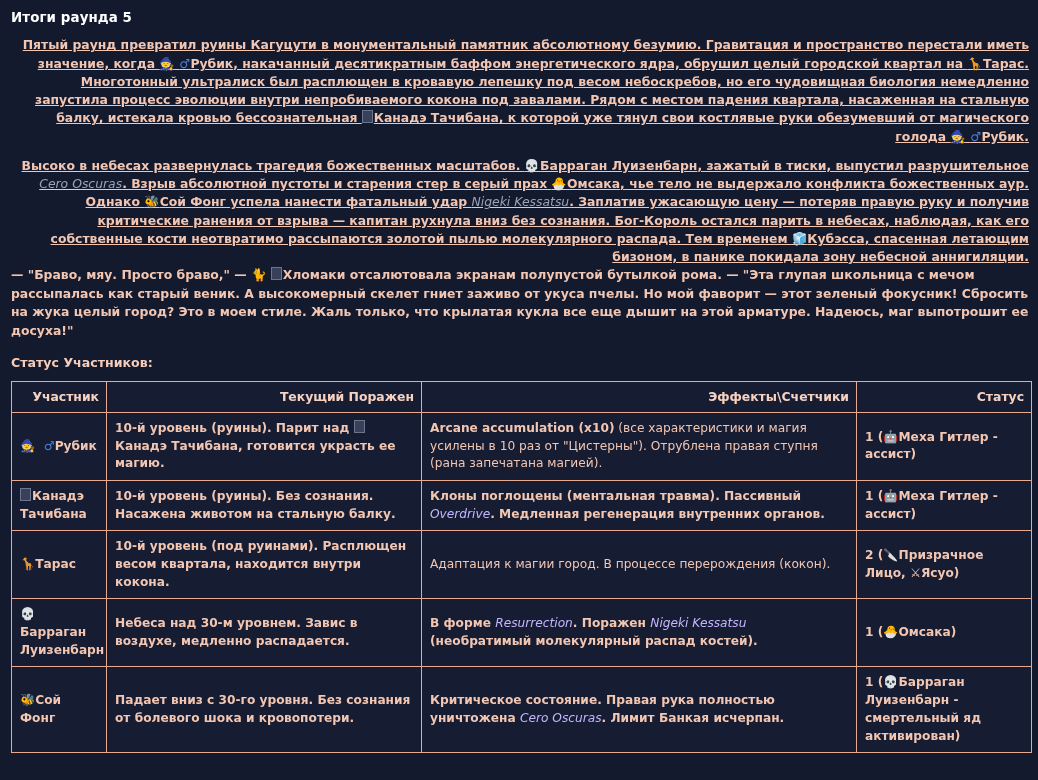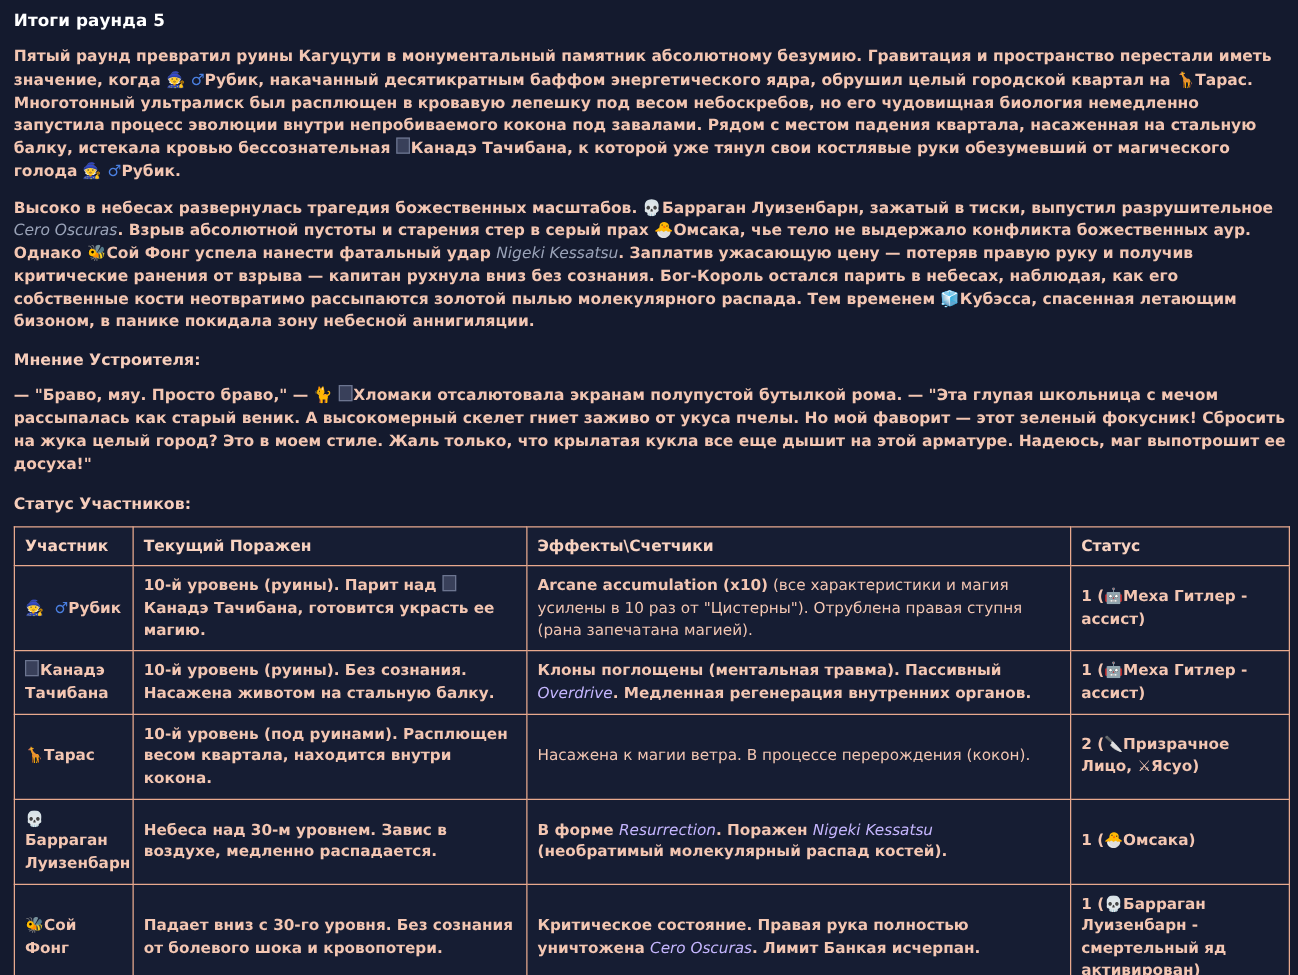--- a/index.html
+++ b/index.html
@@ -35,21 +35,22 @@
     font-size: 12.6px;
     font-weight: bold;
     color: #f6cdbb;
   }
   p.narrative {
     margin: 0 0 11px 2px;
     font-size: 12.4px;
     font-weight: bold;
     color: #f3c6b2;
     line-height: 1.47;
-    text-align: left;
+    text-align: right;
+    text-decoration: underline;
   }
   p.narrative:last-of-type { margin-bottom: 0; }
   .dialog-line {
     margin: 0 0 1px 2px;
     font-size: 12.4px;
     font-weight: bold;
     color: #f3c6b2;
     line-height: 1.5;
   }
   .skill {
@@ -93,20 +94,21 @@
     font-size: 12.2px;
     line-height: 1.45;
     color: #f3c6b2;
   }
   table.status-table th {
     font-weight: bold;
     color: #f8d2c0;
     font-size: 12.4px;
     padding-top: 6px;
     padding-bottom: 6px;
+    text-align: right;
   }
   table.status-table td.c-name {
     font-weight: bold;
     font-size: 12.2px;
   }
   table.status-table td.c-status,
   table.status-table td.c-effects {
     font-weight: bold;
   }
   table.status-table td.c-wins {
@@ -126,21 +128,20 @@
   <h2 class="section-title">Итоги раунда 5</h2>
 
   <p class="narrative">
     <span>Пятый раунд превратил руины Кагуцути в монументальный памятник абсолютному безумию. Гравитация и пространство перестали иметь значение, когда </span><span class="emoji">🧙</span> <span class="emoji" style="color:#4a7fe0">♂</span><span>Рубик</span><span>, накачанный десятикратным баффом энергетического ядра, обрушил целый городской квартал на </span><span class="emoji">🦒</span><span>Тарас</span><span>. Многотонный ультралиск был расплющен в кровавую лепешку под весом небоскребов, но его чудовищная биология немедленно запустила процесс эволюции внутри непробиваемого кокона под завалами. Рядом с местом падения квартала, насаженная на стальную балку, истекала кровью бессознательная </span><span class="tofu"></span><span>Канадэ Тачибана</span><span>, к которой уже тянул свои костлявые руки обезумевший от магического голода </span><span class="emoji">🧙</span> <span class="emoji" style="color:#4a7fe0">♂</span><span>Рубик</span><span>.</span>
   </p>
 
   <p class="narrative">
     <span>Высоко в небесах развернулась трагедия божественных масштабов. </span><span class="emoji">💀</span><span>Барраган Луизенбарн</span><span>, зажатый в тиски, выпустил разрушительное </span><span class="skill">Cero Oscuras</span><span>. Взрыв абсолютной пустоты и старения стер в серый прах </span><span class="emoji">🐣</span><span>Омсака</span><span>, чье тело не выдержало конфликта божественных аур. Однако </span><span class="emoji">🐝</span><span>Сой Фонг</span><span> успела нанести фатальный удар </span><span class="skill">Nigeki Kessatsu</span><span>. Заплатив ужасающую цену — потеряв правую руку и получив критические ранения от взрыва — капитан рухнула вниз без сознания. Бог-Король остался парить в небесах, наблюдая, как его собственные кости неотвратимо рассыпаются золотой пылью молекулярного распада. Тем временем </span><span class="emoji">🧊</span><span>Кубэсса</span><span>, спасенная летающим бизоном, в панике покидала зону небесной аннигиляции.</span>
   </p>
 
-  <h3 class="sub-title">Мнение Устроителя:</h3>
 
 
   <div class="dialog-line">
     <span>— "Браво, мяу. Просто браво," — </span><span class="emoji">🐈</span> <span class="tofu"></span><span>Хломаки</span><span> отсалютовала экранам полупустой бутылкой рома. — "Эта глупая школьница с мечом рассыпалась как старый веник. А высокомерный скелет гниет заживо от укуса пчелы. Но мой фаворит — этот зеленый фокусник! Сбросить на жука целый город? Это в моем стиле. Жаль только, что крылатая кукла все еще дышит на этой арматуре. Надеюсь, маг выпотрошит ее досуха!"</span>
   </div>
 
   <h3 class="sub-title">Статус Участников:</h3>
 
   <table class="status-table">
     <colgroup>
@@ -190,21 +191,21 @@
       </tr>
 
       <tr>
         <td class="c-name">
           <span class="emoji">🦒</span><span>Тарас</span>
         </td>
         <td class="c-status">
           <span>10-й уровень (под руинами). Расплющен весом квартала, находится внутри кокона.</span>
         </td>
         <td class="c-effects">
-          <span class="norm">Насажена к магии ветра. В процессе перерождения (кокон).</span>
+          <span class="norm">Адаптация к магии город. В процессе перерождения (кокон).</span>
         </td>
         <td class="c-wins">
           <span>2 (</span><span class="emoji">🔪</span><span>Призрачное Лицо, </span><span class="emoji">⚔</span><span>Ясуо)</span>
         </td>
       </tr>
 
       <tr>
         <td class="c-name">
           <span class="emoji">💀</span><span>Барраган Луизенбарн</span>
         </td>

